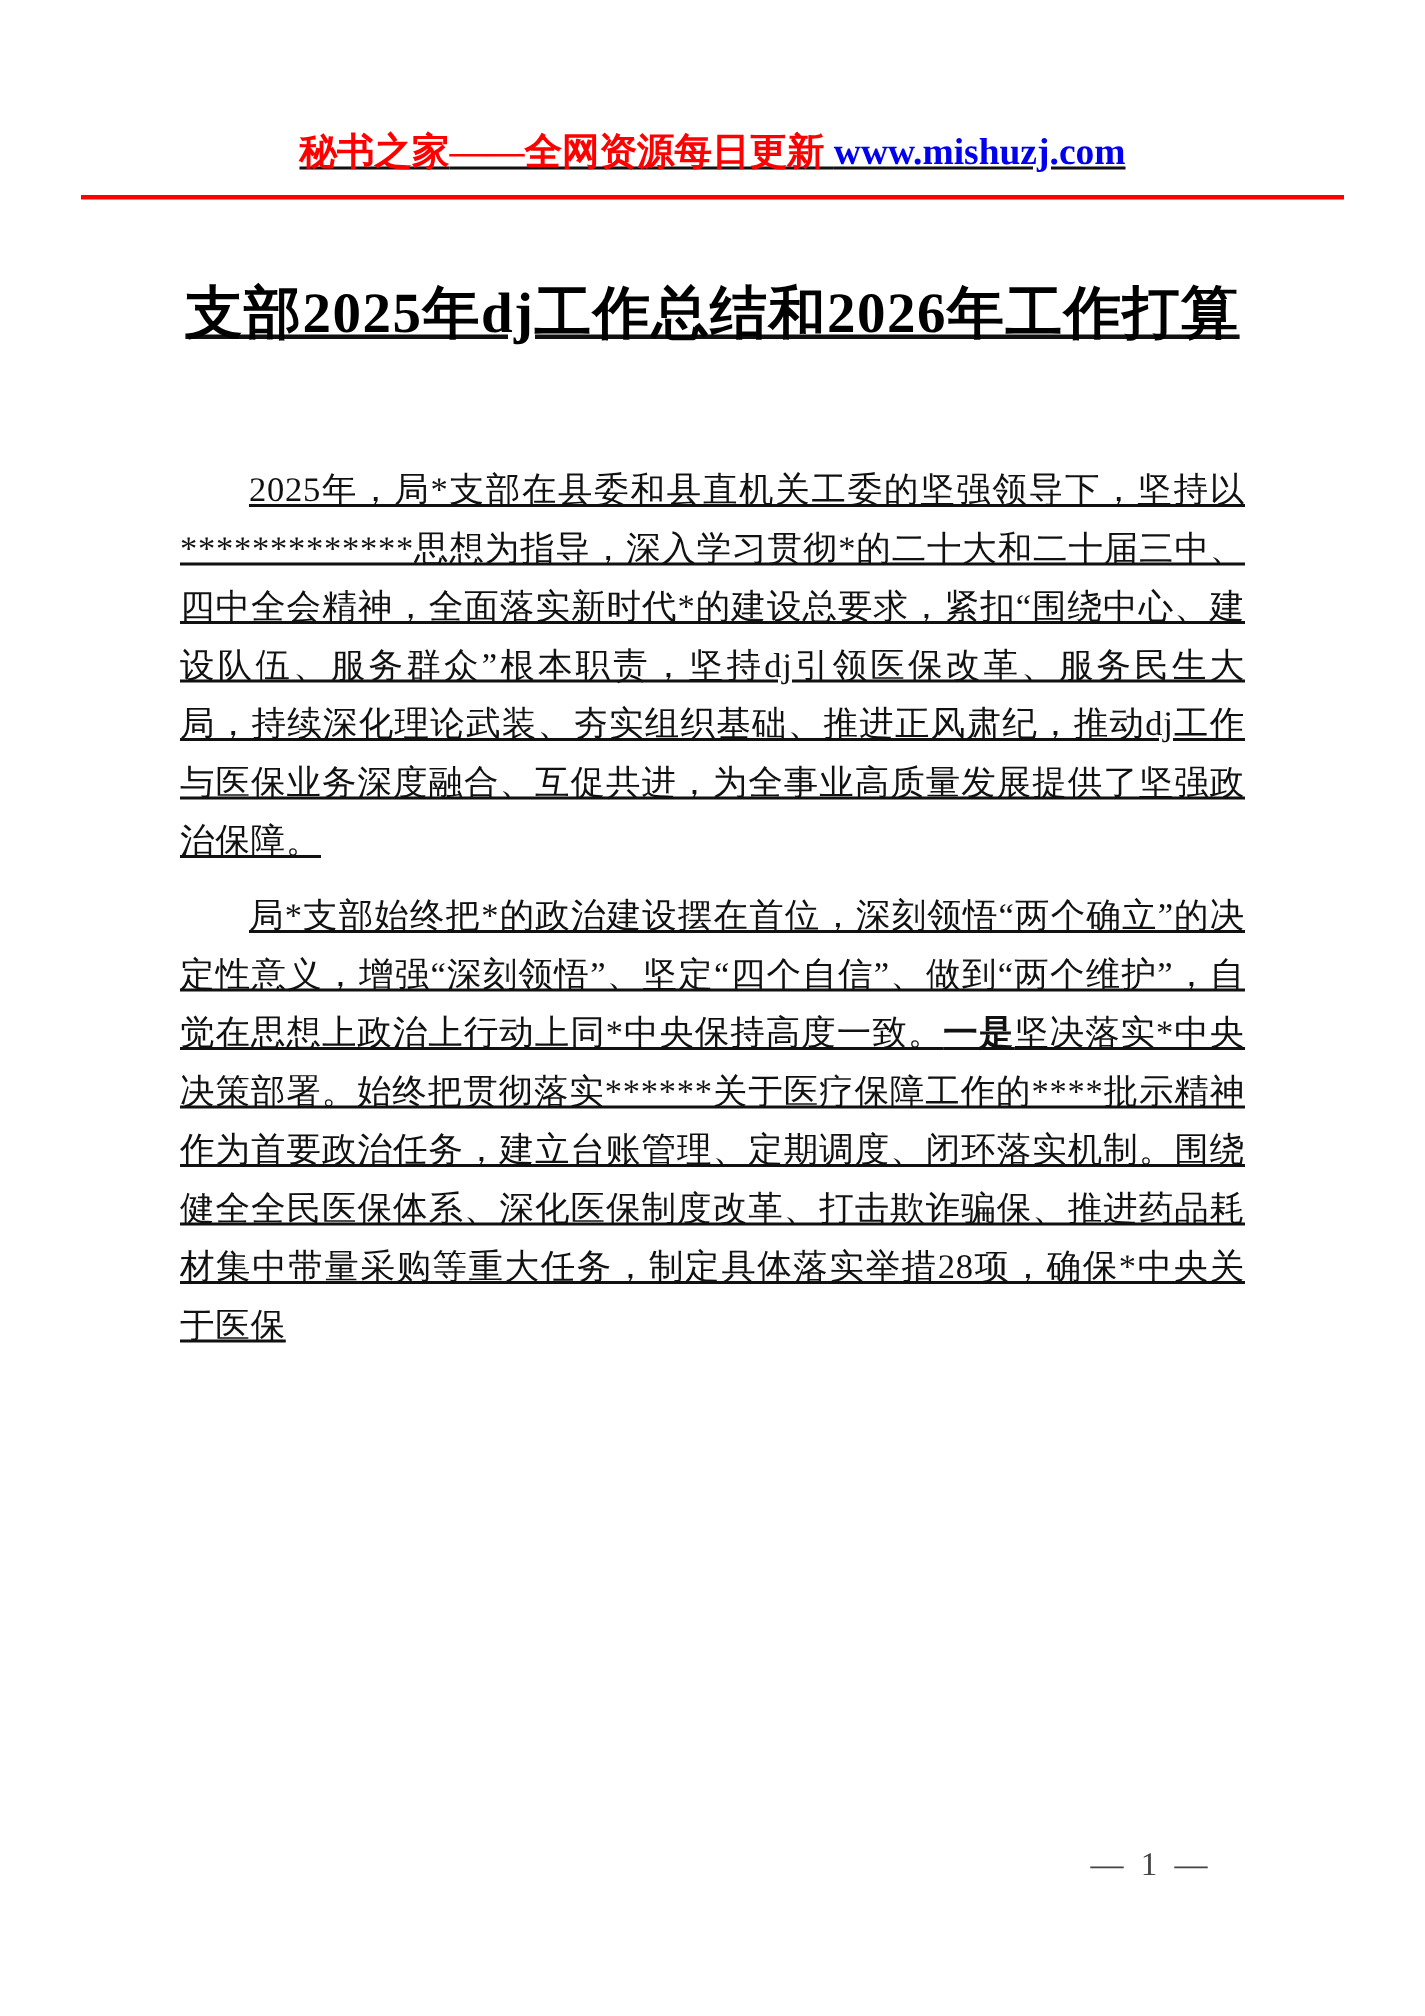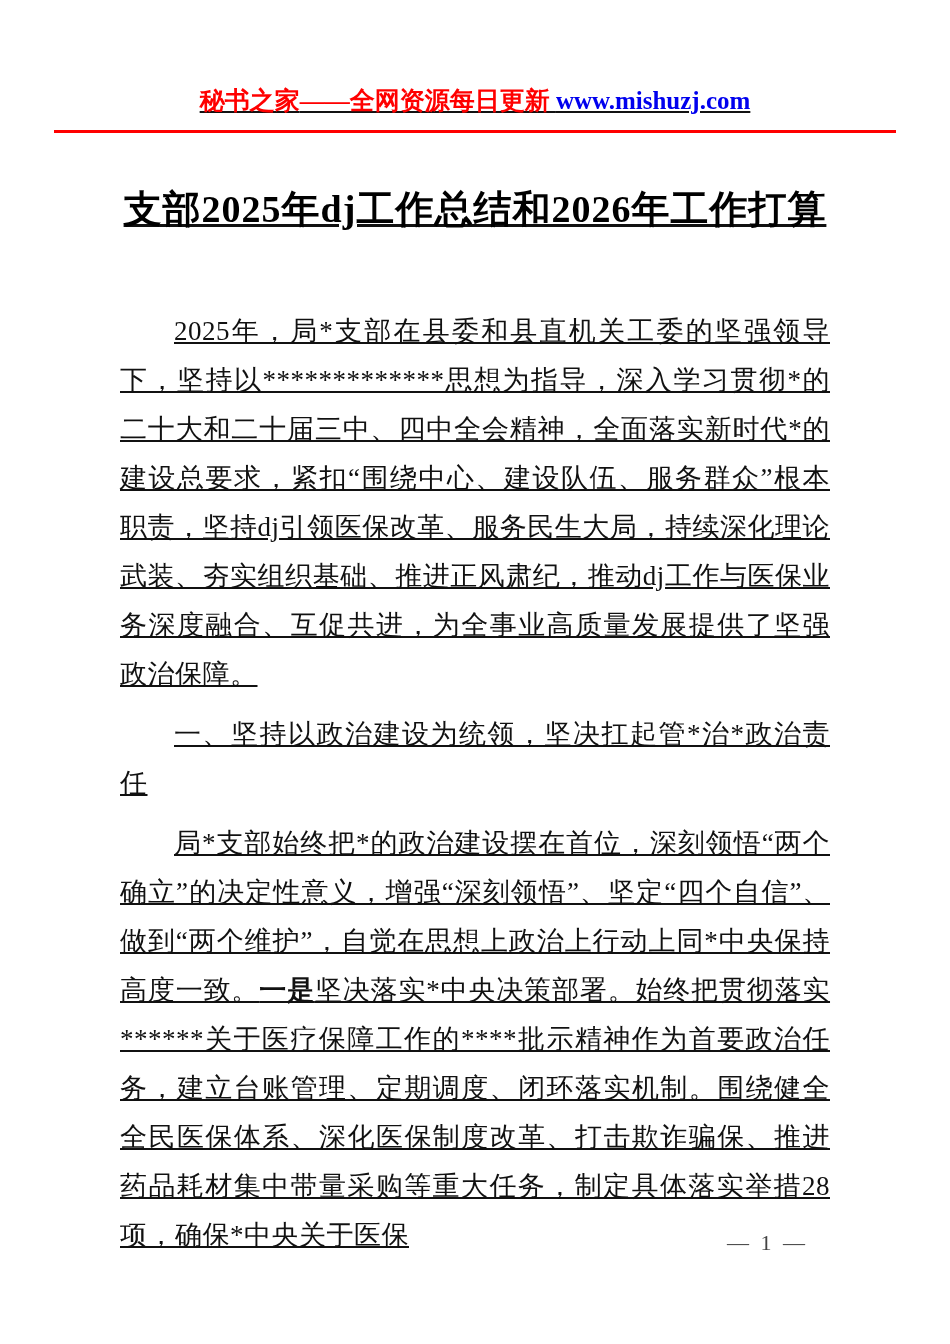--- a/index.html
+++ b/index.html
@@ -26,21 +26,21 @@
     border:none;border-top:3px solid var(--accent);
     margin:13px 54px 0 54px;height:0;
   }
   .doc-title{
     margin:54px 60px 0 60px;text-align:center;
     font-size:38px;font-weight:600;color:#000;letter-spacing:1px;
     line-height:1.2;
   }
   .doc-body{
     margin:74px 120px 0 120px;
-    font-size:27px;line-height:49px;
+    font-size:23px;line-height:39px;
     text-align:justify;letter-spacing:0.5px;
   }
   .para{margin:0 0 11px 0;text-indent:2em;}
   .para .bold{font-weight:bold;}
   .page-footer{
     position:absolute;right:142px;bottom:88px;
     font-size:22px;color:#444;letter-spacing:3px;white-space:nowrap;
   }
 </style>
 </head>
@@ -51,21 +51,20 @@
   <header class="site-header">
     <span class="brand">秘书之家</span><span class="tagline">——全网资源每日更新 </span><a class="url">www.mishuzj.com</a>
   </header>
 
   <hr class="header-rule">
 
   <h1 class="doc-title">支部2025年dj工作总结和2026年工作打算</h1>
 
   <main class="doc-body" id="body-container">
       <p class="para"><span>2025年，局*支部在县委和县直机关工委的坚强领导下，坚持以*************思想为指导，深入学习贯彻*的二十大和二十届三中、四中全会精神，全面落实新时代*的建设总要求，紧扣“围绕中心、建设队伍、服务群众”根本职责，坚持dj引领医保改革、服务民生大局，持续深化理论武装、夯实组织基础、推进正风肃纪，推动dj工作与医保业务深度融合、互促共进，为全事业高质量发展提供了坚强政治保障。</span></p>
-      <p class="para"><span>一、坚持以政治建设为统领，坚决扛起管*治*政治责任</span></p>
       <p class="para"><span>局*支部始终把*的政治建设摆在首位，深刻领悟“两个确立”的决定性意义，增强“深刻领悟”、坚定“四个自信”、做到“两个维护”，自觉在思想上政治上行动上同*中央保持高度一致。</span><span class="bold">一是</span><span>坚决落实*中央决策部署。始终把贯彻落实******关于医疗保障工作的****批示精神作为首要政治任务，建立台账管理、定期调度、闭环落实机制。围绕健全全民医保体系、深化医保制度改革、打击欺诈骗保、推进药品耗材集中带量采购等重大任务，制定具体落实举措28项，确保*中央关于医保</span></p>
     </main>
 
   <footer class="page-footer">
     <span>— 1 —</span>
   </footer>
 
 </div>
 
 </body></html>

